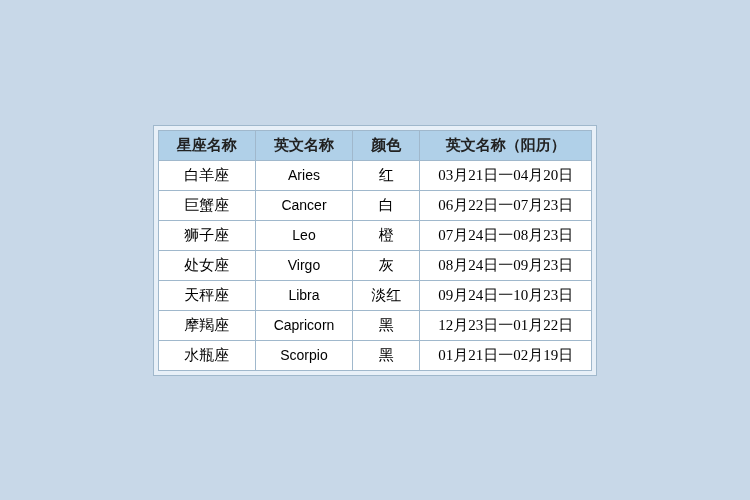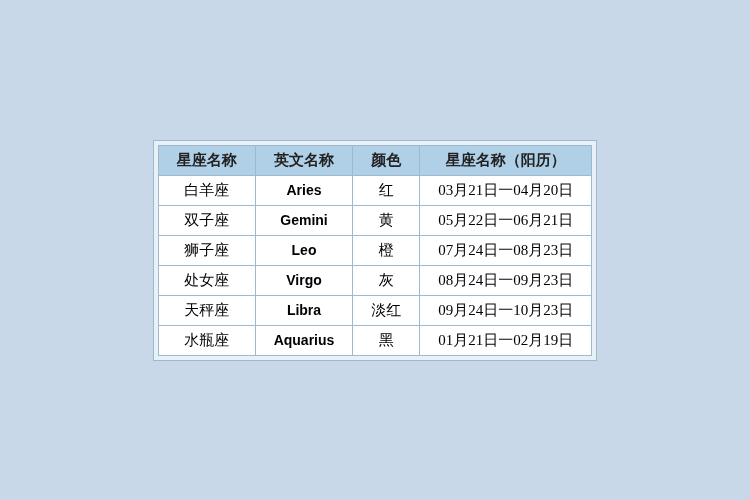--- a/index.html
+++ b/index.html
@@ -36,68 +36,73 @@
     tbody tr {
       background: white;
     }
     td.cn {
       font-family: "SimSun", "宋体", serif;
       margin-left: 24px;
     }
     td.en {
       font-family: Arial, sans-serif;
       font-size: 14px;
-      font-weight: bold;
     }
   </style>
 </head>
 <body>
 
 <div class="table-wrapper">
   <table>
     <thead>
       <tr>
       <th>星座名称</th>
           <th>英文名称</th>
           <th>颜色</th>
-          <th>星座名称（阳历）</th>
+          <th>英文名称（阳历）</th>
         </tr>
     </thead>
     <tbody id="table-body">
     <tr>
           <td class="cn">白羊座</td>
           <td class="en">Aries</td>
           <td class="cn">红</td>
           <td class="cn">03月21日一04月20日</td>
         </tr>
         <tr>
-          <td class="cn">双子座</td>
-          <td class="en">Gemini</td>
-          <td class="cn">黄</td>
-          <td class="cn">05月22日一06月21日</td>
+          <td class="cn">巨蟹座</td>
+          <td class="en">Cancer</td>
+          <td class="cn">白</td>
+          <td class="cn">06月22日一07月23日</td>
         </tr>
         <tr>
           <td class="cn">狮子座</td>
           <td class="en">Leo</td>
           <td class="cn">橙</td>
           <td class="cn">07月24日一08月23日</td>
         </tr>
         <tr>
           <td class="cn">处女座</td>
           <td class="en">Virgo</td>
           <td class="cn">灰</td>
           <td class="cn">08月24日一09月23日</td>
         </tr>
         <tr>
           <td class="cn">天秤座</td>
           <td class="en">Libra</td>
           <td class="cn">淡红</td>
           <td class="cn">09月24日一10月23日</td>
         </tr>
         <tr>
+          <td class="cn">摩羯座</td>
+          <td class="en">Capricorn</td>
+          <td class="cn">黑</td>
+          <td class="cn">12月23日一01月22日</td>
+        </tr>
+        <tr>
           <td class="cn">水瓶座</td>
-          <td class="en">Aquarius</td>
+          <td class="en">Scorpio</td>
           <td class="cn">黑</td>
           <td class="cn">01月21日一02月19日</td>
         </tr>
       </tbody>
   </table>
 </div>
 
 </body></html>

